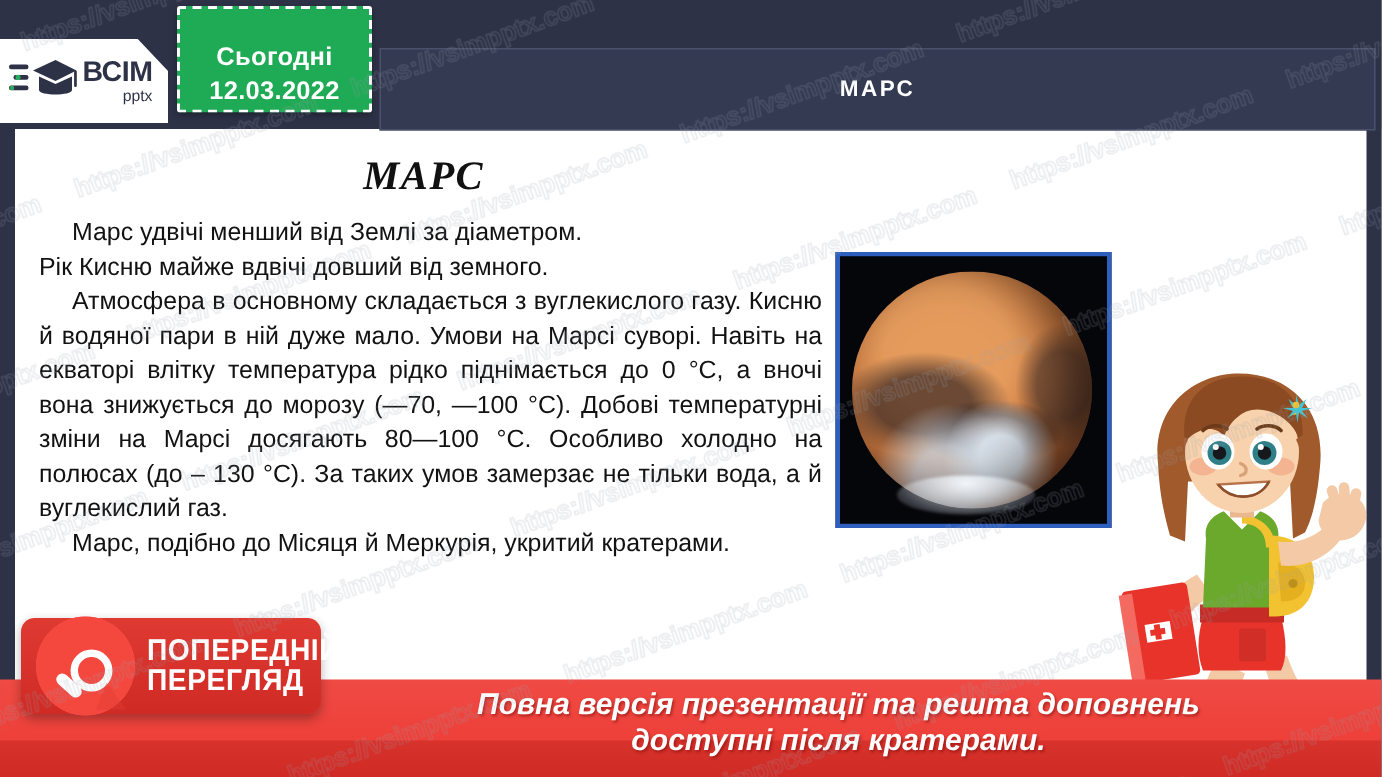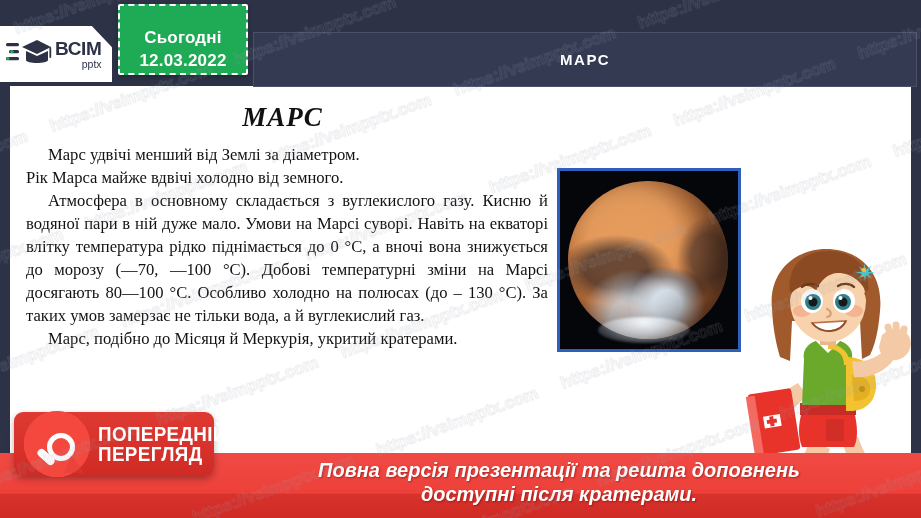--- a/index.html
+++ b/index.html
@@ -51,21 +51,21 @@
   }
 
   .doc-title{
     position:absolute;left:0;top:16px;width:545px;text-align:center;
     font-family:"Liberation Serif", serif;font-size:27px;font-weight:700;font-style:italic;
     color:#111;letter-spacing:1px;
   }
 
   .body-text{
     position:absolute;left:16px;top:58px;width:522px;
-    font-family:Liberation Serif, serif;font-size:16.6px;line-height:1.385;color:#121212;
+    font-family:Liberation Sans, sans-serif;font-size:16.6px;line-height:1.385;color:#121212;
   }
   .body-text p{margin:0;text-align:justify;}
   .body-text p.indent{text-indent:22px;}
   .body-text p.last-line{text-align:left;}
 
   
   .mars-frame{
     position:absolute;left:547px;top:82px;width:184px;height:184px;
     border:3px solid #2f5fbe;background:#000;box-sizing:border-box;
   }
@@ -160,21 +160,21 @@
   <div class="title-bar">
     <span>МАРС</span>
   </div>
 
   <div class="page">
 
     <div class="doc-title">МАРС</div>
 
     <div class="body-text">
       <p class="indent">Марс удвічі менший від Землі за діаметром.</p>
-      <p>Рік Марса майже вдвічі холодно від земного.</p>
+      <p>Рік Кисню майже вдвічі довший від земного.</p>
       <p class="indent">Атмосфера в основному складається з вуглекислого газу. Кисню й водяної пари в ній дуже мало. Умови на Марсі суворі. Навіть на екваторі влітку температура рідко піднімається до 0 °C, а вночі вона знижується до морозу (—70, —100 °C). Добові температурні зміни на Марсі досягають 80—100 °C. Особливо холодно на полюсах (до – 130 °C). За таких умов замерзає не тільки вода, а й вуглекислий газ.</p>
       <p class="indent last-line">Марс, подібно до Місяця й Меркурія, укритий кратерами.</p>
     </div>
 
     <div class="mars-frame">
       <div class="mars-photo">
         <div class="mars-globe"></div>
         <div class="mars-cap"></div>
       </div>
     </div>

